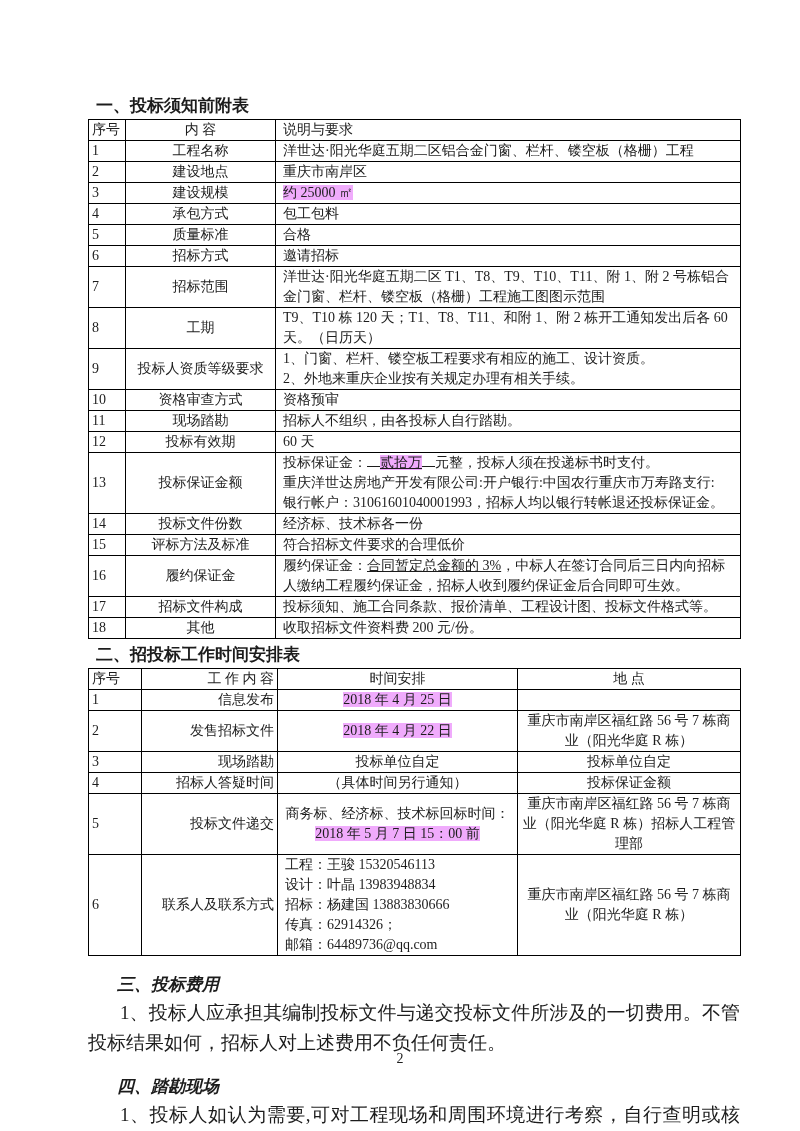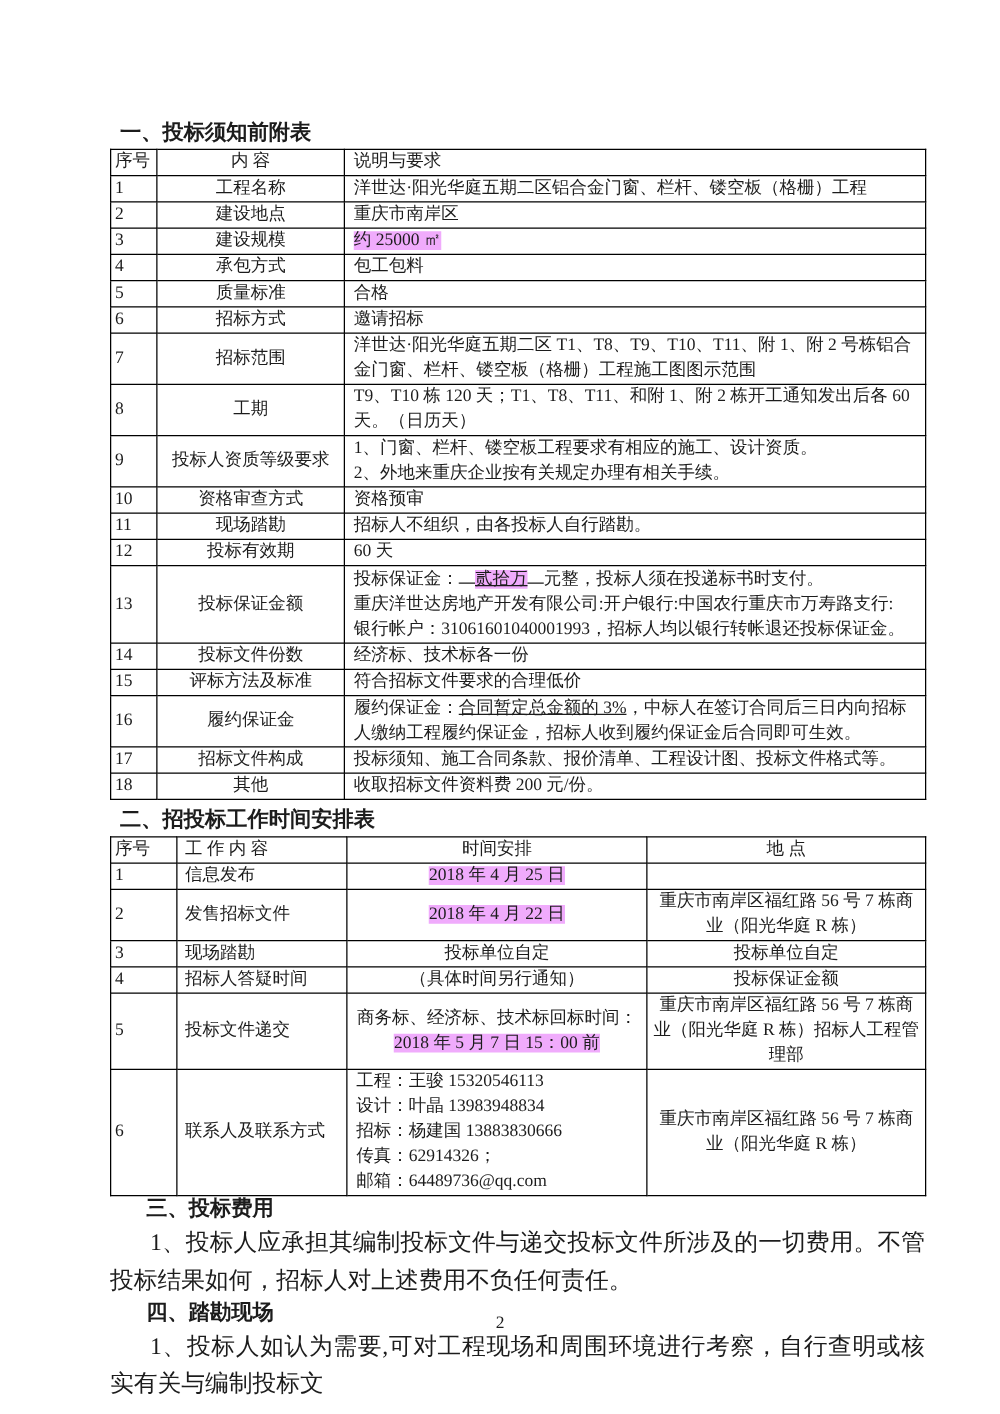--- a/index.html
+++ b/index.html
@@ -19,29 +19,29 @@
   td{
     border:1px solid #000;
     font-size:14px;
     line-height:20px;
     padding:0 3px;
     vertical-align:middle;
     overflow:hidden;
   }
   td.seq{}
   td.item{text-align:center;}
-  td.item-l{text-align:left;padding-left:6px;}
+  td.item-l{text-align:right;padding-left:6px;}
   td.desc{text-align:left;padding-left:7px;padding-right:5px;}
   td.cc{text-align:center;}
   tr.h1 td{height:20px;}
   .hl{background:#f0abfc;}
   .ul{text-decoration:underline;}
   .ugap{display:inline-block;width:13px;border-bottom:1px solid #1c1c1c;height:13px;vertical-align:baseline;}
   .t2-title{margin-top:6px;}
-  .body-sec-title{margin-top:0;}
+  .body-sec-title{margin-top:19px;font-style:italic;}
   .para{
     font-size:19px;
     line-height:30px;
     text-indent:32px;
     text-align:justify;
     margin:4px 0 0 0;
   }
   .page-num{
     position:absolute;left:0;top:1051px;width:800px;
     text-align:center;font-size:14px;color:#1c1c1c;

